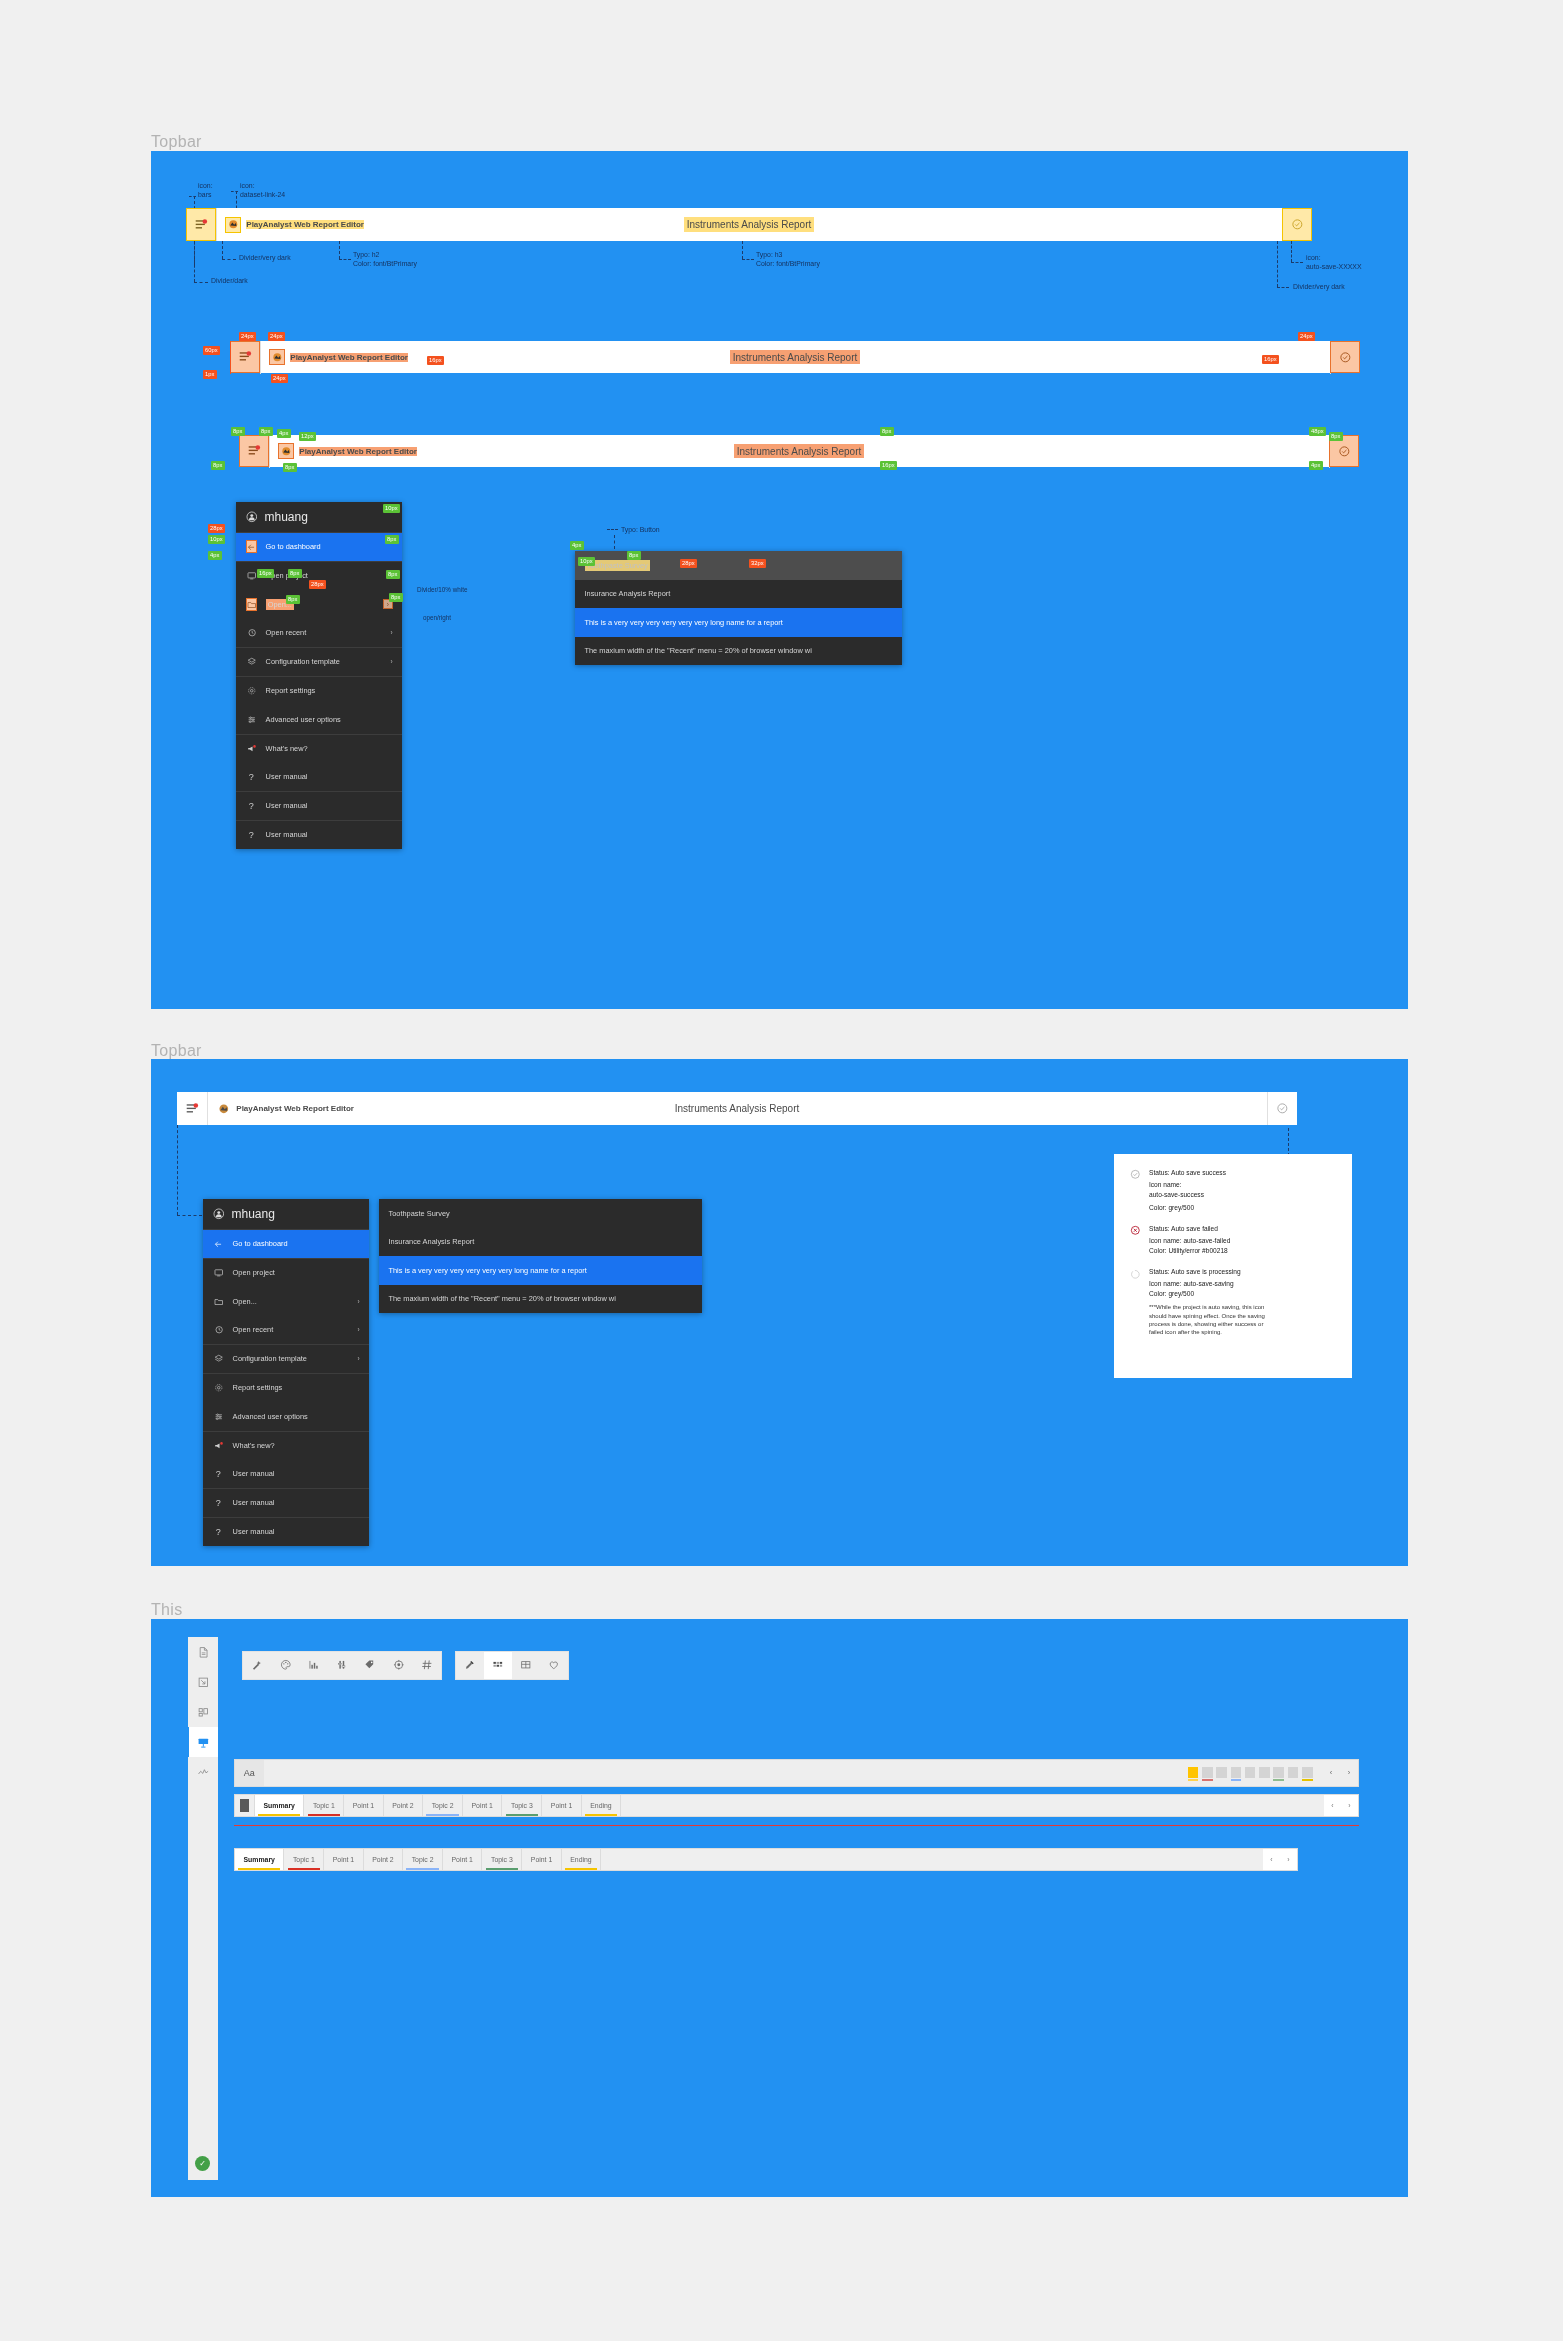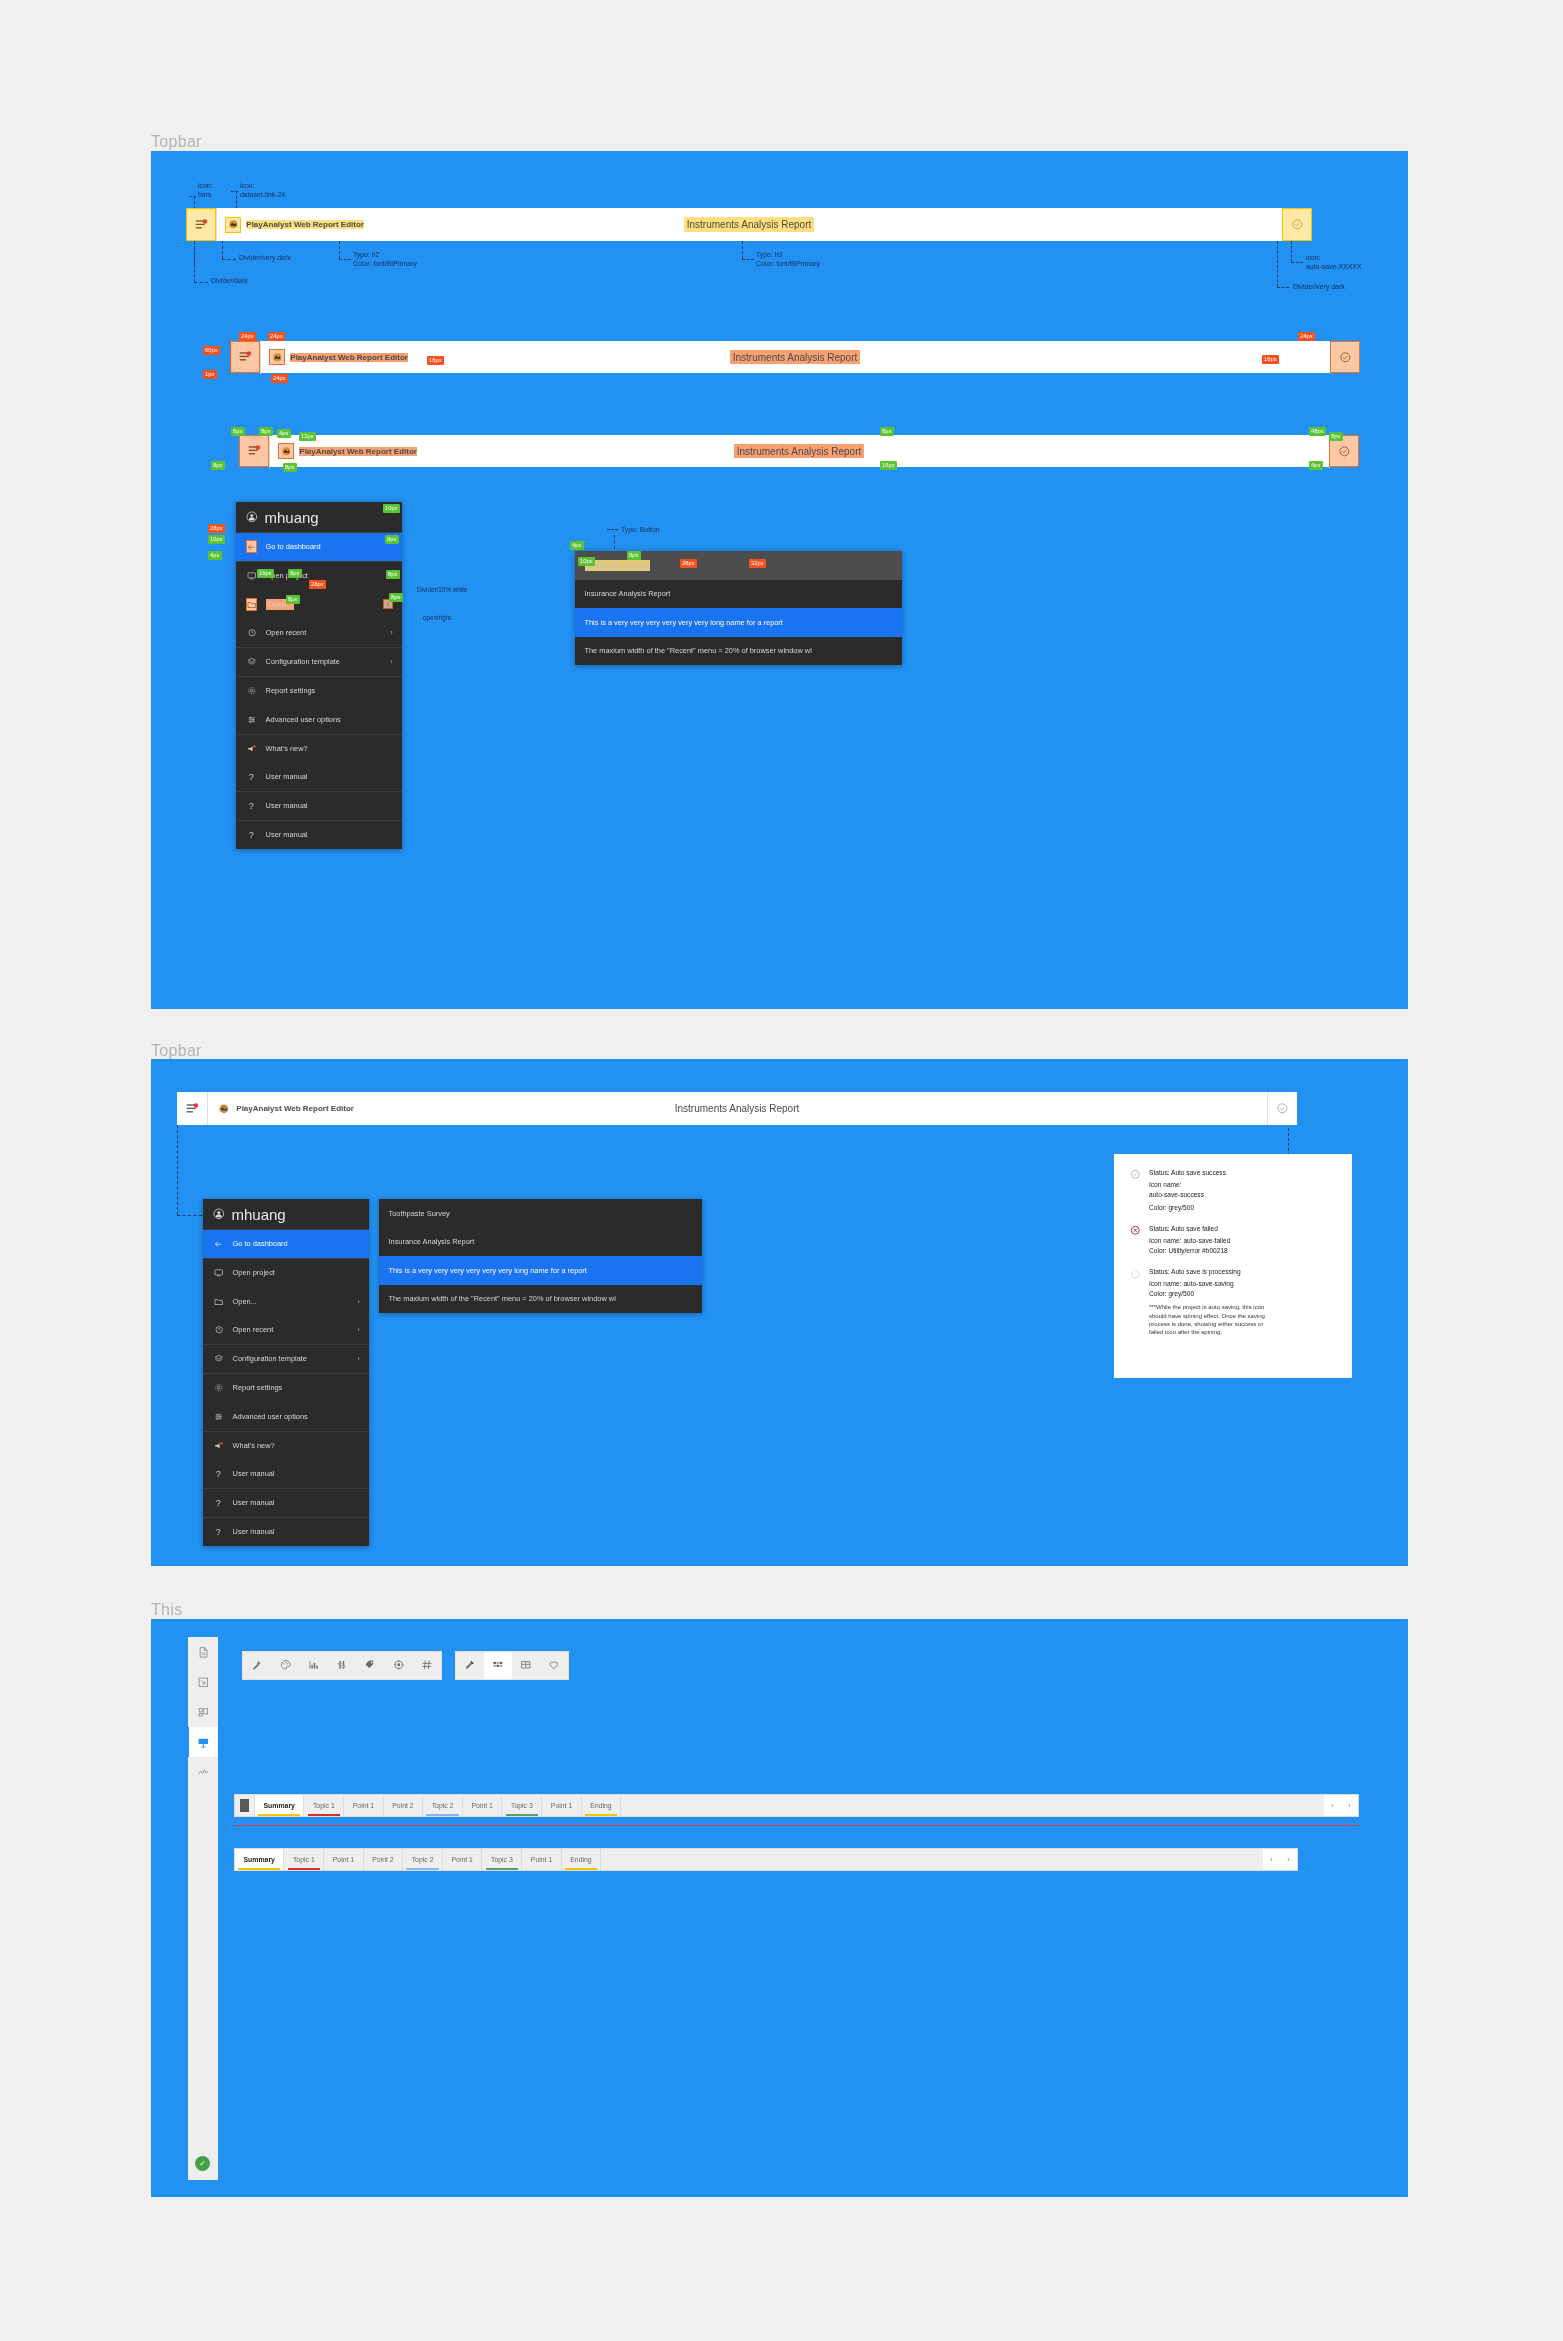--- a/index.html
+++ b/index.html
@@ -92,21 +92,21 @@
 
   
   .menu {
     position: absolute;
     background: #2b2b2b;
     box-shadow: 0 1.1px 5.3px rgba(0,0,0,.35);
   }
   .menu-head {
     display: flex; align-items: center; gap: 7.4px;
     height: 30px; padding: 0 9.5px;
-    color: #e8e8e8; font-size: 15px;
+    color: #e8e8e8; font-size: 12px;
   }
   .menu-item {
     display: flex; align-items: center;
     height: 28.5px; padding: 0 9.5px;
     color: #d6d6d6; font-size: 7.4px;
     gap: 8.5px;
   }
   .menu-item.sel { background: #1a73f0; color:#fff; }
   .menu-item .mi-ico {
     width: 11.6px; display:flex; align-items:center; justify-content:center;
@@ -846,20 +846,48 @@
           <path d="M3.5 11h17M12 5.5v13" stroke="#6b6b6b" stroke-width="1.6"></path>
         </svg>
     </div>
     <div class="tool-btn">
       <svg width="11.6" height="11.6" viewBox="0 0 24 24">
           <path d="M12 20s-7.5-4.7-7.5-9.4A4.1 4.1 0 0 1 12 8a4.1 4.1 0 0 1 7.5 2.6C19.5 15.3 12 20 12 20z" fill="none" stroke="#6b6b6b" stroke-width="1.6"></path>
         </svg>
     </div>
   </div>
 
+  <div class="fmt-bar" style="left:234px; top:1759px; width:1125px;">
+    <div class="fmt-aa">Aa</div>
+    <div class="swatches">
+      <span class="sw" style="background:#ffc400;">
+          <i style="background:#ffd34d;"></i>
+        </span>
+      <span class="sw">
+          <i style="background:#d9736f;"></i>
+        </span>
+      <span class="sw"></span>
+      <span class="sw">
+          <i style="background:#8ab4f8;"></i>
+        </span>
+      <span class="sw"></span>
+      <span class="sw"></span>
+      <span class="sw">
+          <i style="background:#8fbc8f;"></i>
+        </span>
+      <span class="sw"></span>
+      <span class="sw">
+          <i style="background:#e5c200;"></i>
+        </span>
+    </div>
+    <div class="fmt-nav">
+      <div class="nav-btn">‹</div>
+      <div class="nav-btn">›</div>
+    </div>
+  </div>
 
   <div class="tabs-bar" style="left:234px; top:1794px; width:1125px;">
     <div class="tab-sq">
         <s></s>
       </div>
     <div class="tab active">
       <span>Summary</span>
       <i class="u" style="background:#f5c400;"></i>
     </div>
     <div class="tab">

